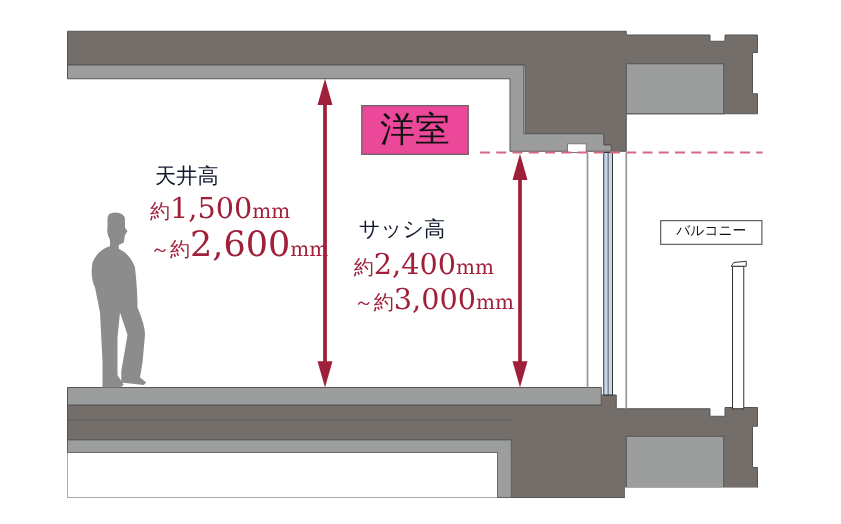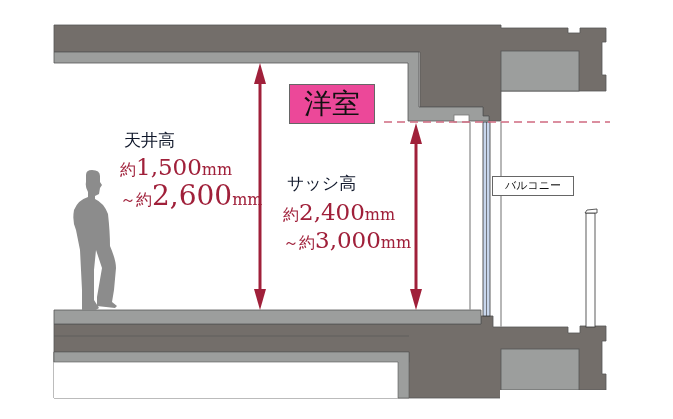--- a/index.html
+++ b/index.html
@@ -79,21 +79,21 @@
              Q104,203 108,214 Q110,232 110,246 Q116,260 116,268 L114,290 L112,302 L117,306 L115,308 L97,306
              L97,297 L102,268 L96,250 L94,270 L94,300 L99,308 L96,310 L82,310 L82,290 L80,250 L76,230
              Q72,222 74,210 Q78,200 88,197 L88,192 Q85,187 86,182 Z"></path>
   </g>
 </svg>
 
 <div class="room-box" style="left:289px; top:84px; width:84px; height:38px; line-height:38px;">
   <span>洋室</span>
 </div>
 
-<div class="balc-box" style="left:492px; top:176px; width:80px; height:18px; line-height:18px;font-family:Liberation Mono, monospace;">
+<div class="balc-box" style="left:528px; top:176px; width:80px; height:18px; line-height:18px;font-family:Liberation Mono, monospace;">
   <span>バルコニー</span>
 </div>
 
 <div class="label black-text" style="left:124px; top:129px;">
   <span>天井高</span>
 </div>
 <div class="label red-text" style="left:120px; top:155px;">
   <span style="font-size:16px;">約</span><span style="font-size:23px;">1,500</span><span class="unit">mm</span>
 </div>
 <div class="label red-text" style="left:120px; top:183px;">

